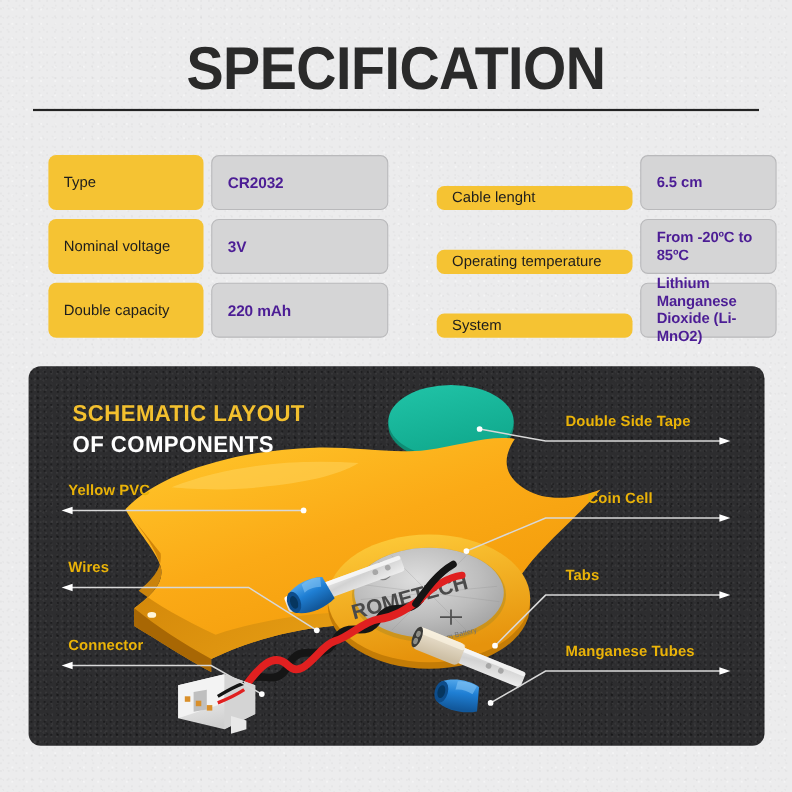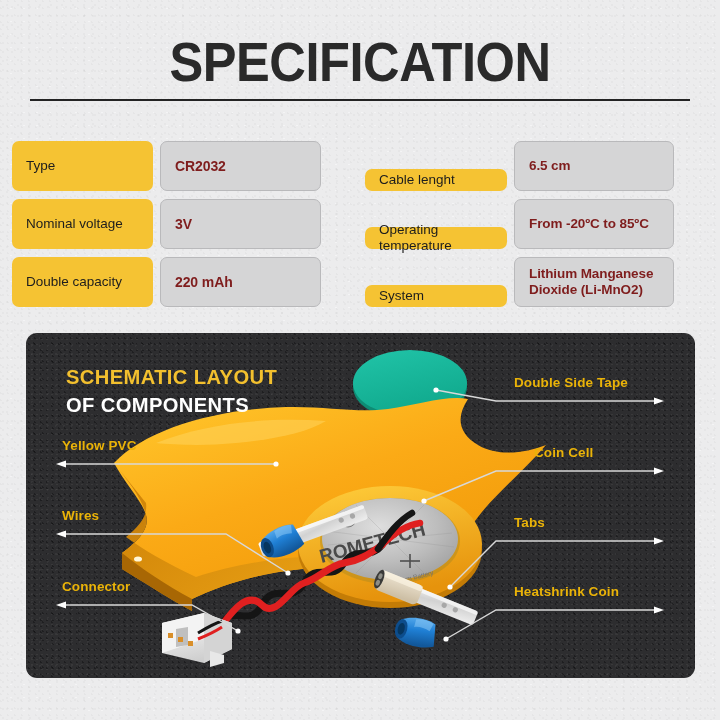--- a/index.html
+++ b/index.html
@@ -34,41 +34,41 @@
     font-family:"Liberation Sans","DejaVu Sans",sans-serif;
     z-index:2;
   }
   .title-rule{
     position:absolute;left:30px;width:660px;top:99px;height:2px;
     background:#232323;z-index:2;
   }
 
   
   .spec{
-    position:absolute;left:12px;top:141px;width:662px;height:165px;
+    position:absolute;left:44px;top:141px;width:662px;height:165px;
     display:grid;grid-template-columns:1fr 1fr;column-gap:20px;row-gap:0;
     z-index:2;
     gap:44px;
   }
   .spec-col{display:flex;flex-direction:column;gap:8px;}
   .spec-row{display:flex;gap:7px;height:50px;}
   .spec-label{
     width:141px;flex:none;
     background:#f5c333;border-radius:7px;
     display:flex;align-items:center;
     padding:0 14px;box-sizing:border-box;
     font-size:13.5px;color:#1d1d1d;line-height:1.22;
   }
-  .spec-col.right .spec-label{width:142px;margin-top:28px;}
+  .spec-col.right .spec-label{width:178px;margin-top:28px;}
   .spec-value{
     flex:1;
     background:#d5d5d6;border:1px solid #b9b9bb;border-radius:7px;
     display:flex;align-items:center;
     padding:0 14px;box-sizing:border-box;
-    font-size:14px;font-weight:bold;color:#7f1d1d;line-height:1.2;
+    font-size:14px;font-weight:bold;color:#4c1d95;line-height:1.2;
     letter-spacing:-.1px;
   }
   .spec-col.right .spec-value{font-size:13.5px;}
 
   
   .panel{
     position:absolute;left:26px;top:333px;width:669px;height:345px;
     border-radius:11px;overflow:hidden;
     background:#2d2d2f;
     z-index:2;
@@ -341,15 +341,15 @@
     </g>
   </svg>
 
   <div class="callout" style="left:36px;top:105px;">Yellow PVC</div>
   <div class="callout" style="left:36px;top:175px;">Wires</div>
   <div class="callout" style="left:36px;top:246px;">Connector</div>
 
   <div class="callout" style="left:488px;top:42px;">Double Side Tape</div>
   <div class="callout" style="left:508px;top:112px;">Coin Cell</div>
   <div class="callout" style="left:488px;top:182px;">Tabs</div>
-  <div class="callout" style="left:488px;top:251px;">Heatshrink Coin</div>
+  <div class="callout" style="left:488px;top:251px;">Manganese Tubes</div>
 
 </div>
 
 </body></html>

